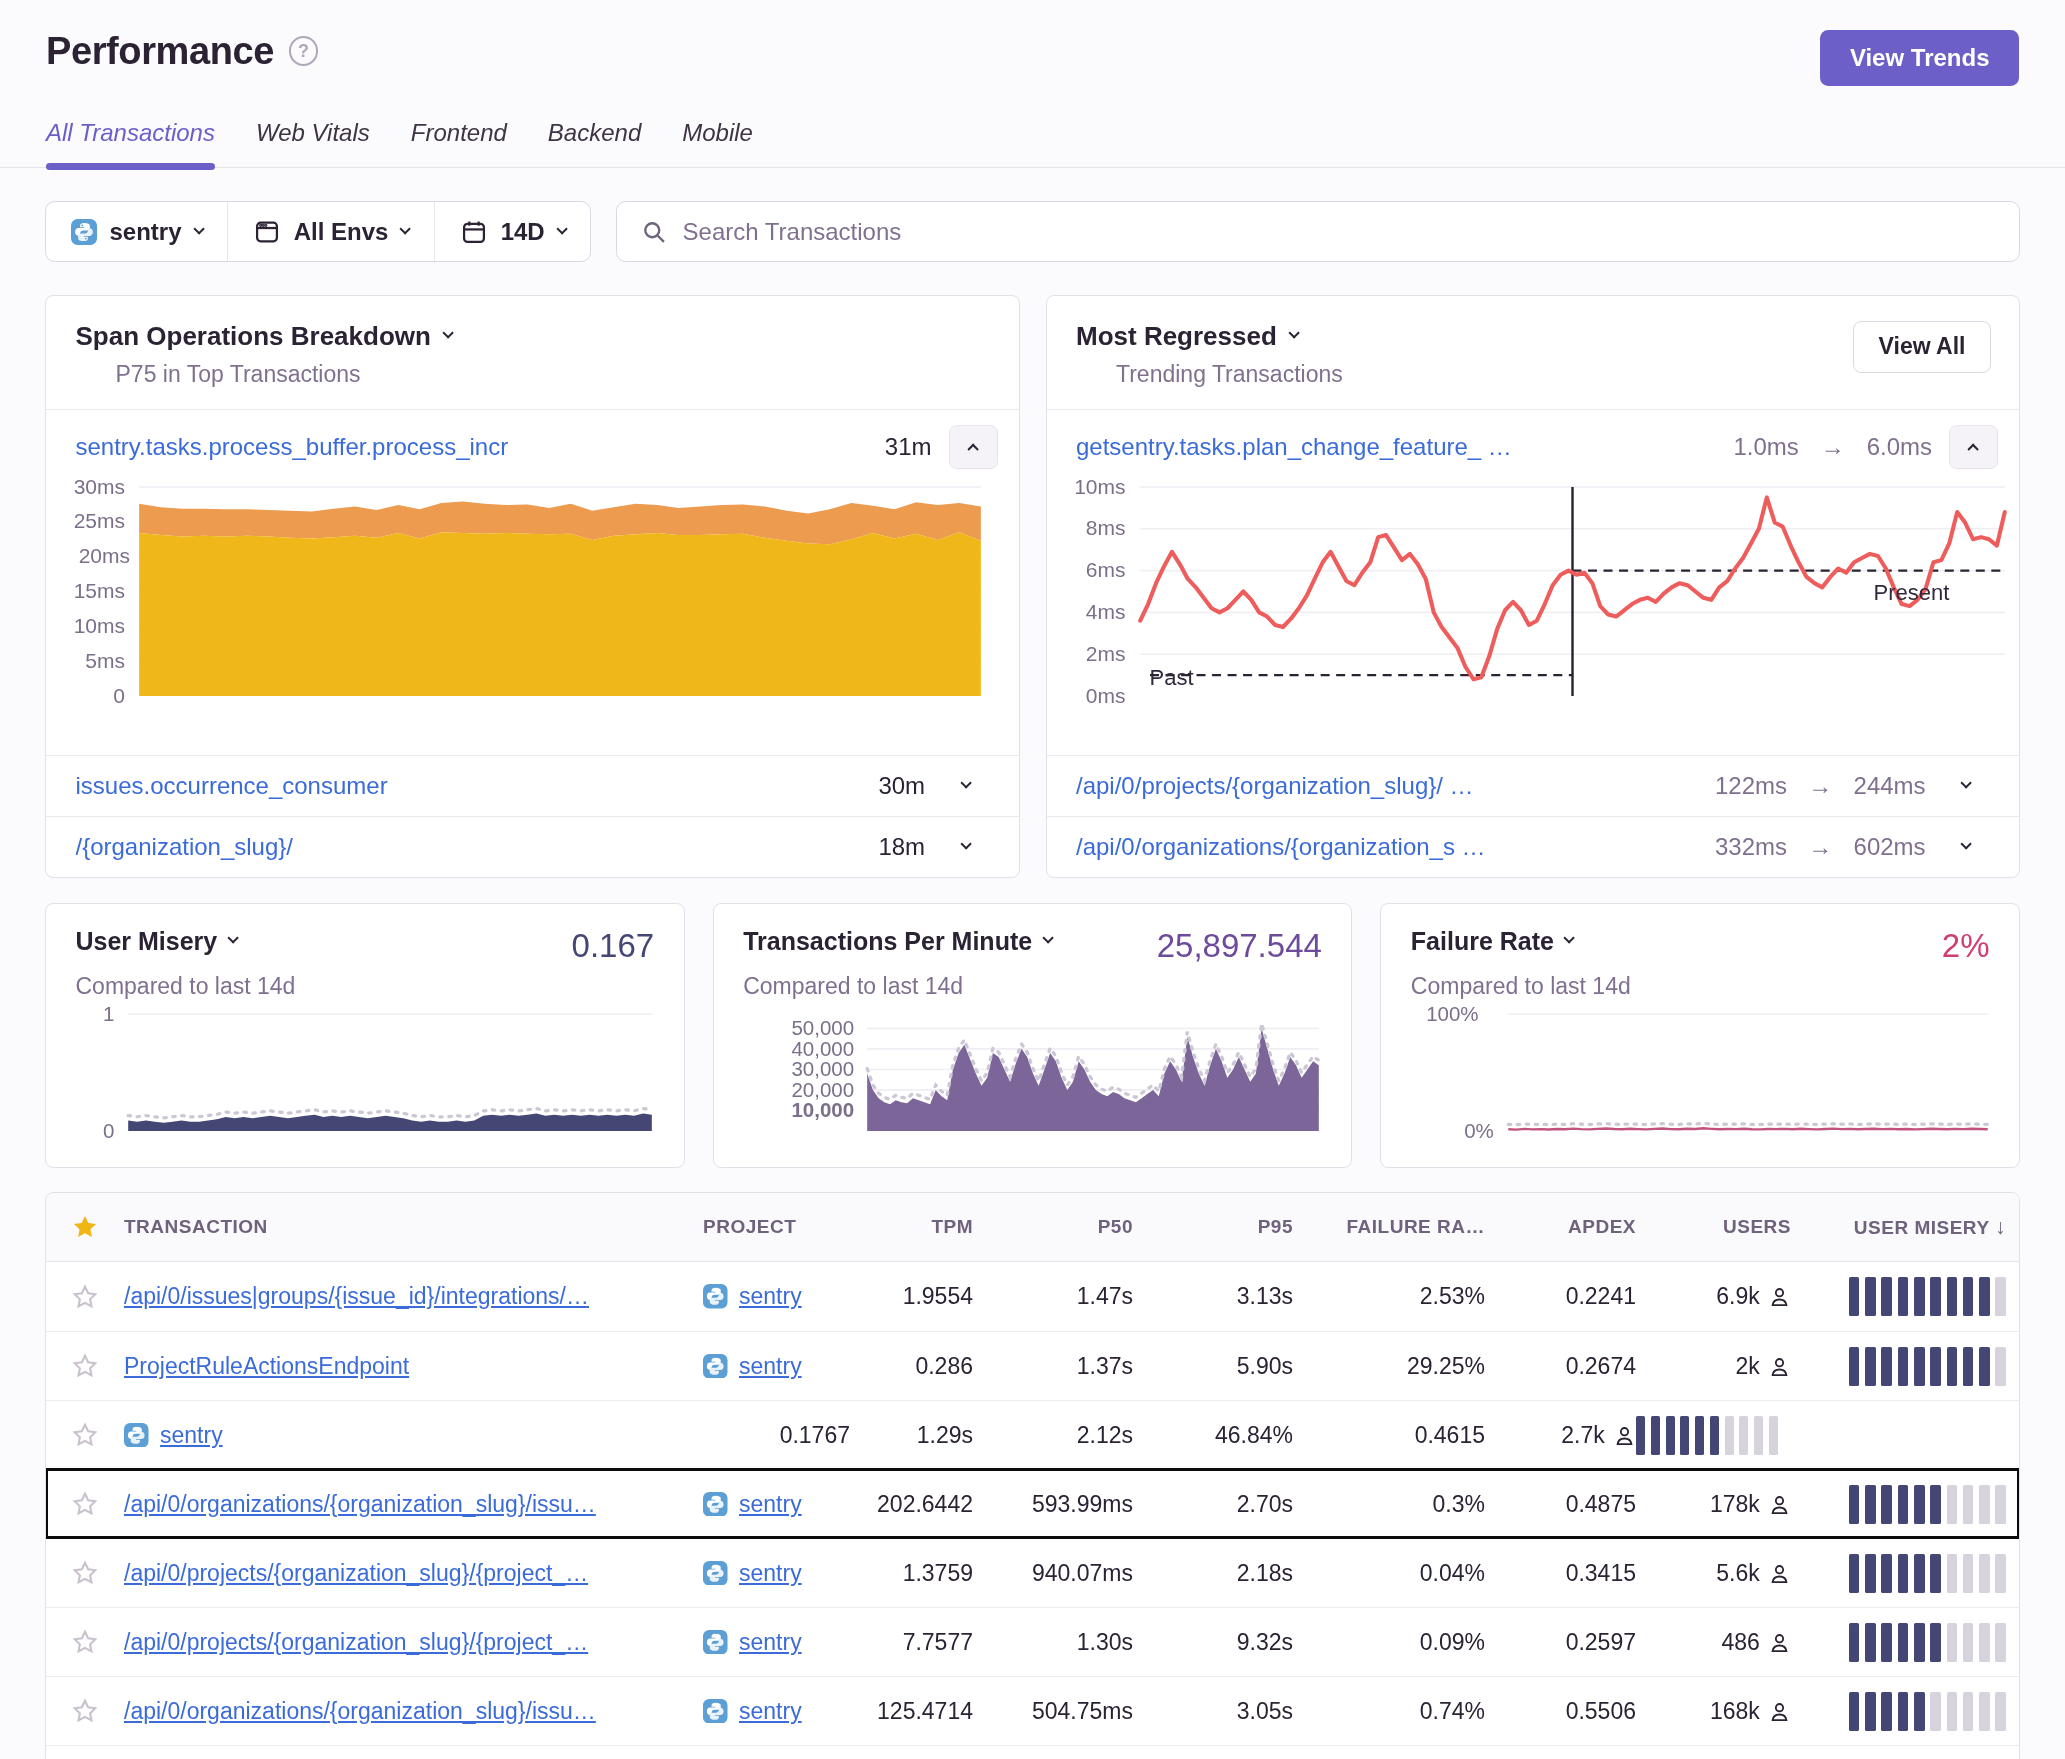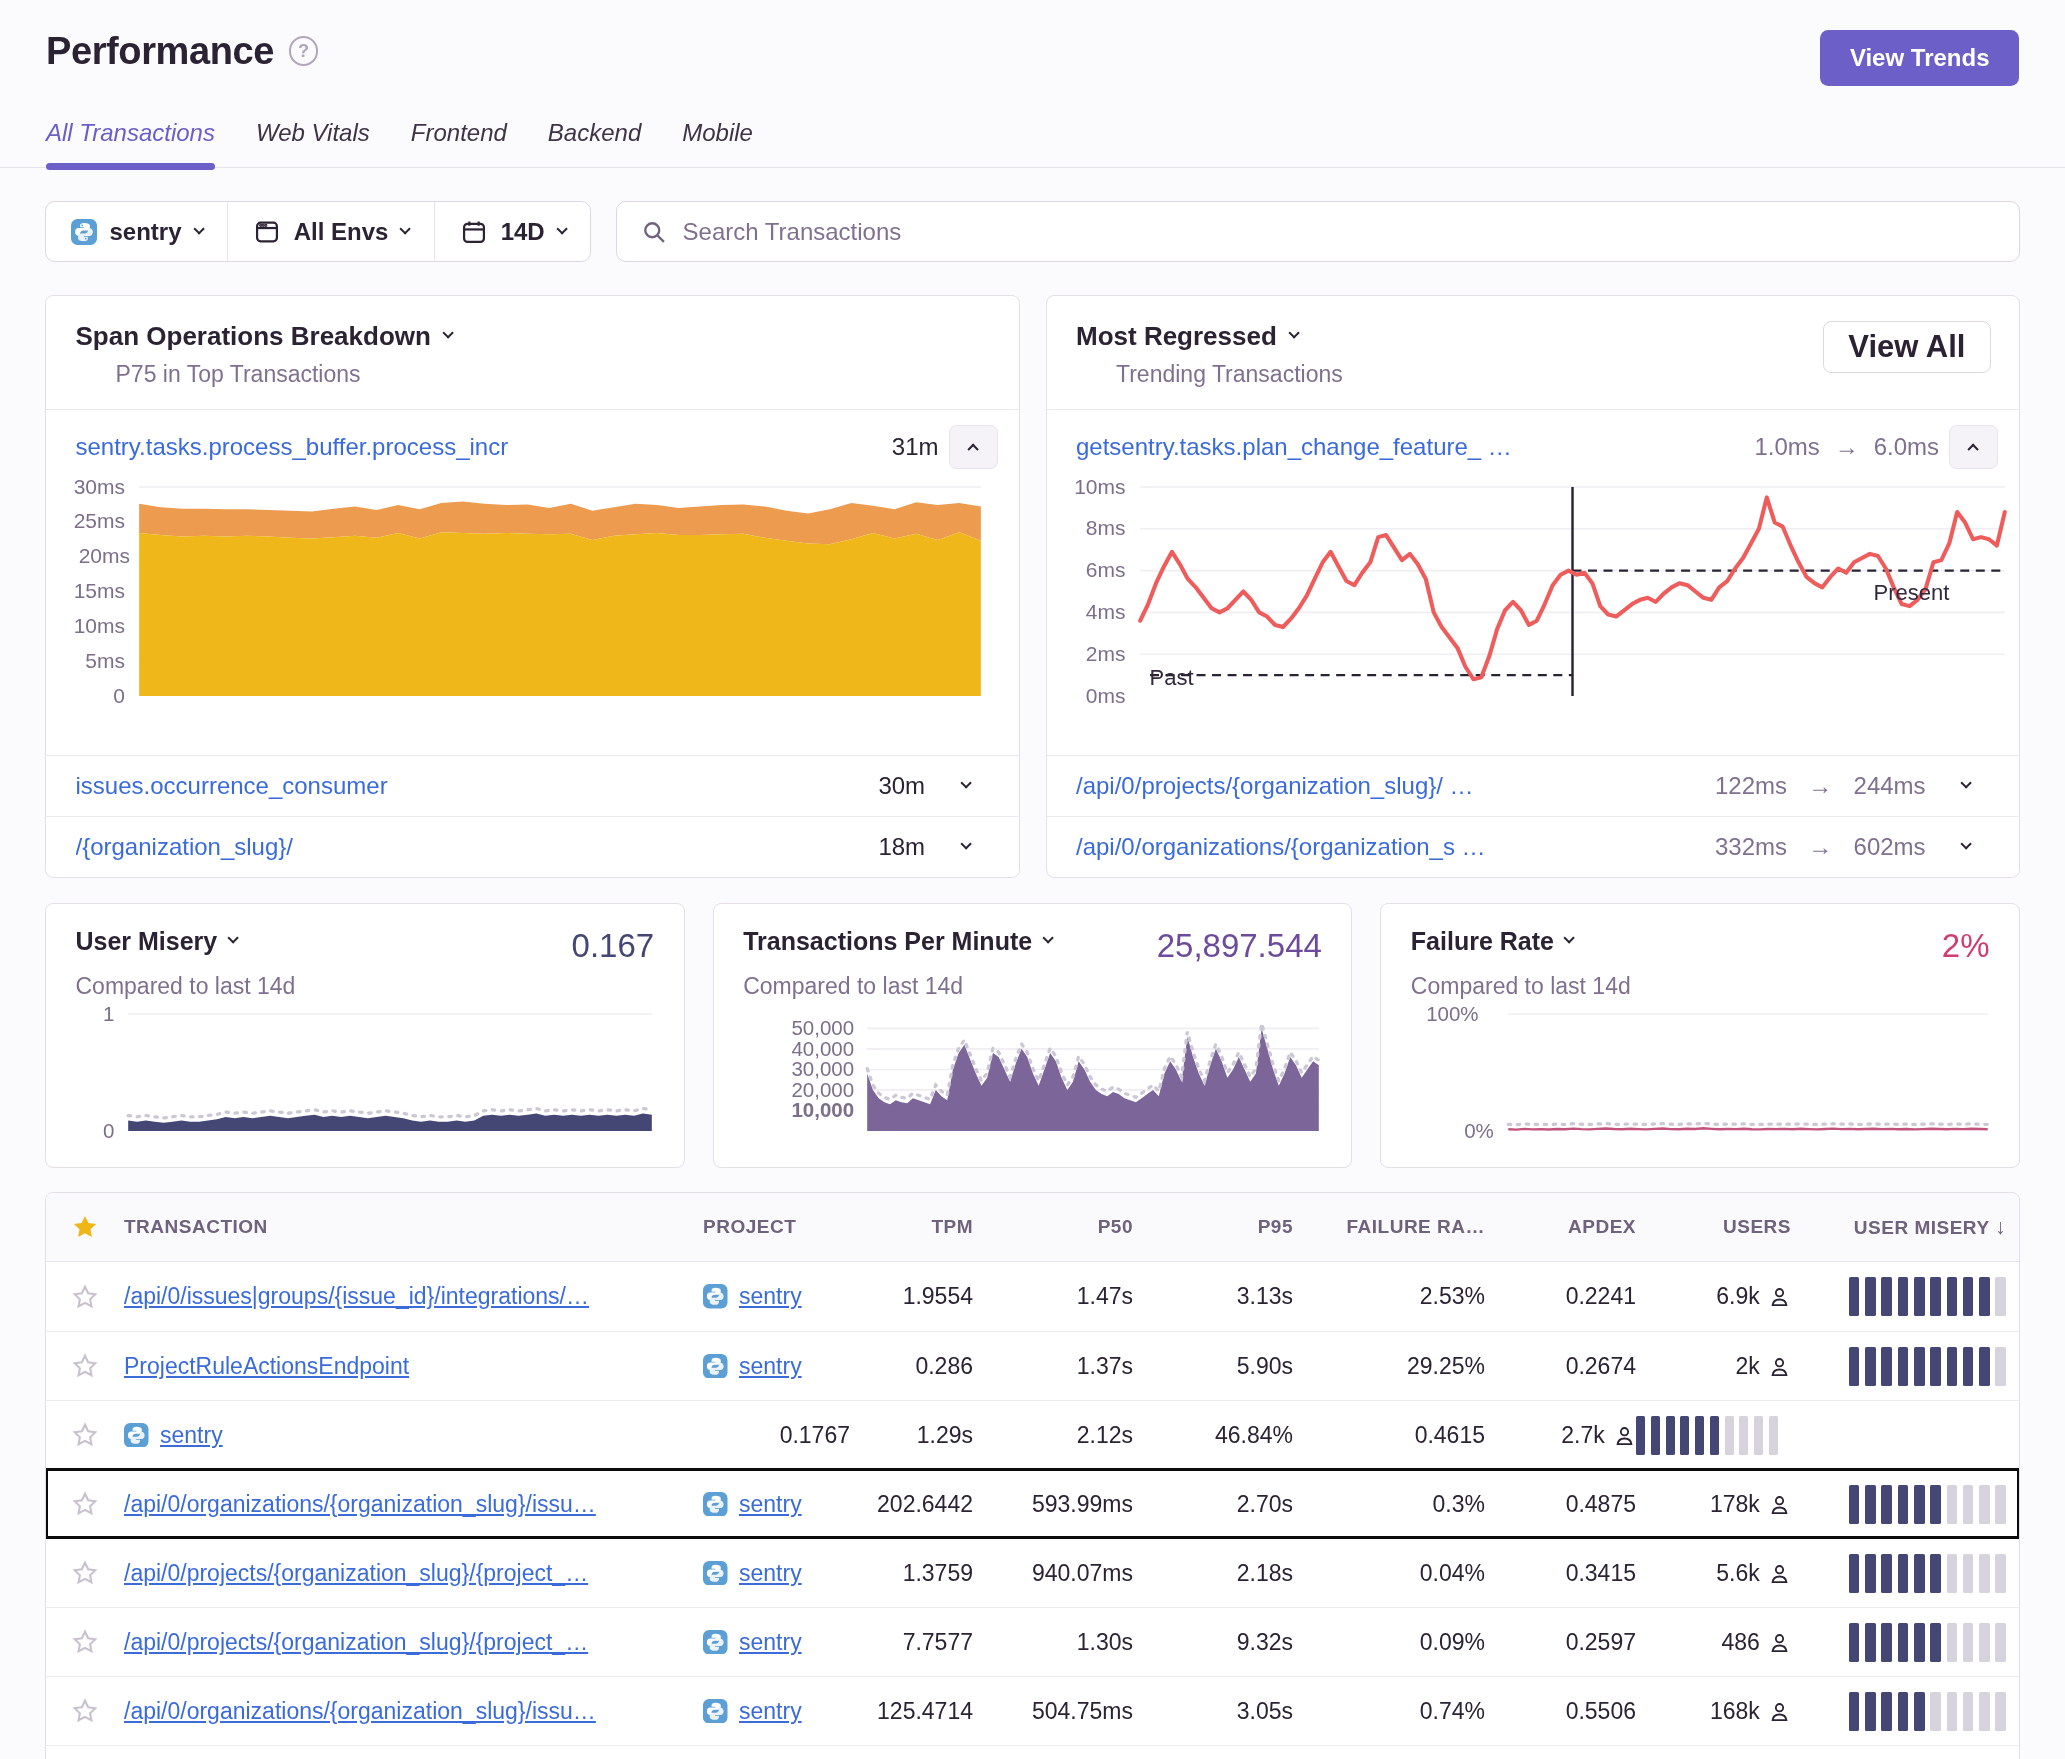--- a/index.html
+++ b/index.html
@@ -35,22 +35,22 @@
   .chev.sm { width:8.2px; height:8.2px; }
   
   .panels { display:flex; gap:26px; margin-bottom:24.5px; }
   .panel { flex:1; background:#fff; border:0.8px solid #e3dee8; border-radius:8.2px; height:583px;
     display:flex; flex-direction:column; overflow:hidden; }
   .panel-head { padding:24.5px 28px 21px 29.5px; border-bottom:0.8px solid #ece8f0; display:flex;
     justify-content:space-between; align-items:flex-start; }
   .panel-title { font-size:26px; font-weight:700; display:flex; align-items:center; gap:13px; cursor:pointer; }
   .panel-sub { margin-top:9.8px; font-size:23px; color:#80708f;margin-left:40px; }
   .view-all { height:52px; padding:0 24.5px; background:#fff; border:0.8px solid #dcd7e1; border-radius:8.2px;
-    font-size:31px; font-weight:700; color:#2b2233; font-family:inherit; cursor:pointer; }
-  .acc-first { display:flex; align-items:center; gap:10px; padding:14.7px 21px 3.3px 29.5px; }
+    font-size:23px; font-weight:700; color:#2b2233; font-family:inherit; cursor:pointer; }
+  .acc-first { display:flex; align-items:center; gap:17px; padding:14.7px 21px 3.3px 29.5px; }
   .acc-link { flex:1; color:#3a6bd9; font-size:24px; white-space:nowrap; overflow:hidden;
     text-overflow:ellipsis; cursor:pointer; }
   .acc-val { font-size:24px; color:#2b2233; white-space:nowrap; }
   .dim { color:#80708f; }
   .arrow-glyph { color:#80708f; font-size:24px; padding:0 4.9px; }
   .collapse-btn { width:49px; height:44px; border-radius:7.4px; background:#f5f3f7; border:0.8px solid #e8e4ee;
     display:flex; align-items:center; justify-content:center; cursor:pointer; color:#2b2233; }
   .chart-wrap { position:relative; flex:1; }
   .ytick { position:absolute; font-size:21px; color:#7c6f8a; }
   .chart-annot { position:absolute; font-size:22px; color:#32293d; }

